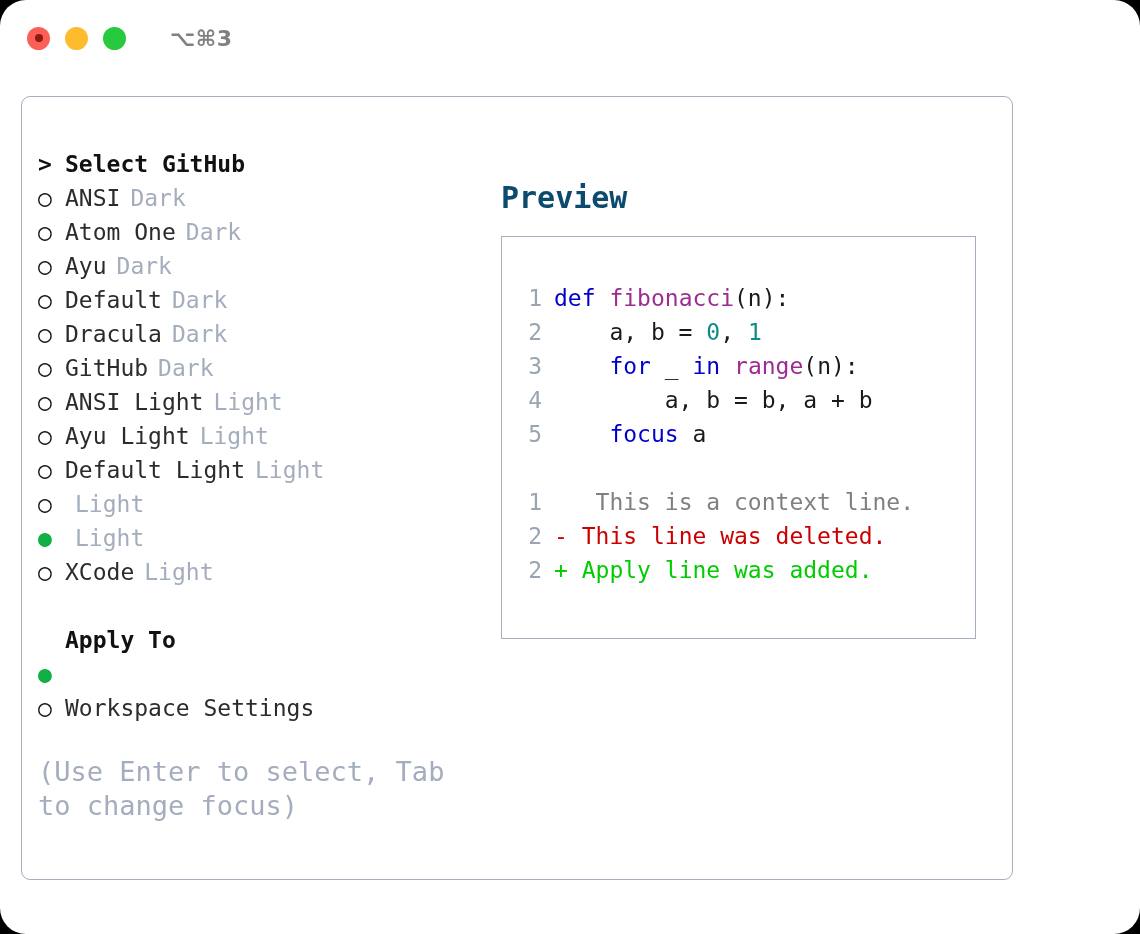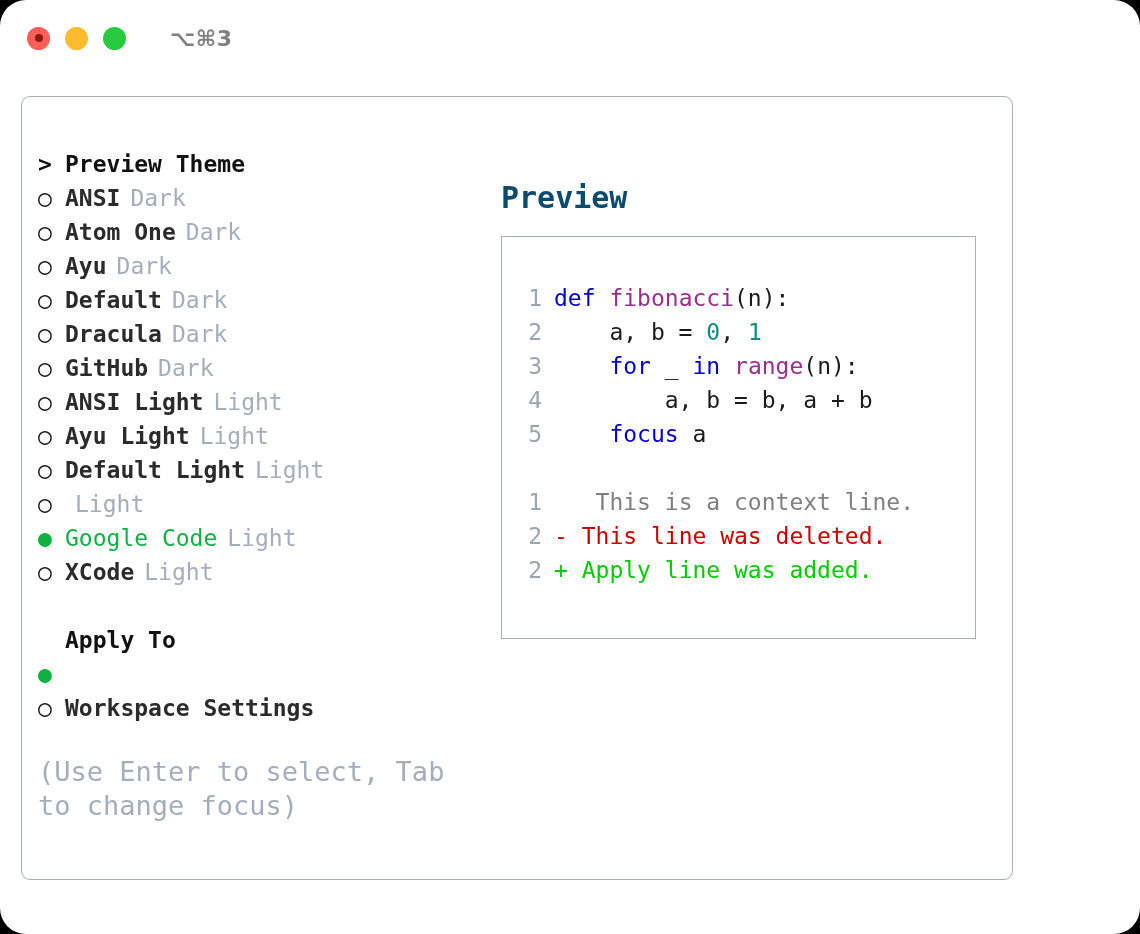--- a/index.html
+++ b/index.html
@@ -114,21 +114,21 @@
     flex: 0 0 27px;
     font-size: 23px;
     color: #1a1a1a;
   }
   .marker-sel { color: #10b142; }
   .header-row {
     font-weight: bold;
     color: #111111;
   }
   .header-row .marker { font-weight: bold; color: #111111; }
-  .item-name { color: #2b2b2b; font-weight: bold; }
+  .item-name { color: #2b2b2b; }
   .item-name-sel { color: #10b142; }
   .item-tag {
     color: #a3adbd;
     margin-left: 10px;
   }
   .group-label {
     color: #111111;
     font-weight: bold;
   }
   .spacer-row { height: 34px; }
@@ -202,35 +202,35 @@
     </div>
     <div class="shortcut">⌥⌘3</div>
   </div>
 
   <div class="panel">
     <div class="columns">
 
       <div class="left-col">
 
         <div class="row header-row">
-          <span class="marker">&gt;</span><span>Preview Theme</span>
+          <span class="marker">&gt;</span><span>Select GitHub</span>
         </div>
 
         <div id="theme-items">
             <div class="row"><span class="marker">○</span><span class="item-name">ANSI</span><span class="item-tag">Dark</span></div>
             <div class="row"><span class="marker">○</span><span class="item-name">Atom One</span><span class="item-tag">Dark</span></div>
             <div class="row"><span class="marker">○</span><span class="item-name">Ayu</span><span class="item-tag">Dark</span></div>
             <div class="row"><span class="marker">○</span><span class="item-name">Default</span><span class="item-tag">Dark</span></div>
             <div class="row"><span class="marker">○</span><span class="item-name">Dracula</span><span class="item-tag">Dark</span></div>
             <div class="row"><span class="marker">○</span><span class="item-name">GitHub</span><span class="item-tag">Dark</span></div>
             <div class="row"><span class="marker">○</span><span class="item-name">ANSI Light</span><span class="item-tag">Light</span></div>
             <div class="row"><span class="marker">○</span><span class="item-name">Ayu Light</span><span class="item-tag">Light</span></div>
             <div class="row"><span class="marker">○</span><span class="item-name">Default Light</span><span class="item-tag">Light</span></div>
             <div class="row"><span class="marker">○</span><span class="item-tag">Light</span></div>
-            <div class="row"><span class="marker marker-sel">●</span><span class="item-name-sel">Google Code</span><span class="item-tag">Light</span></div>
+            <div class="row"><span class="marker marker-sel">●</span><span class="item-tag">Light</span></div>
             <div class="row"><span class="marker">○</span><span class="item-name">XCode</span><span class="item-tag">Light</span></div>
           </div>
 
         <div class="spacer-row"></div>
 
         <div class="row">
           <span class="marker"></span><span class="group-label">Apply To</span>
         </div>
 
         <div id="apply-items">

